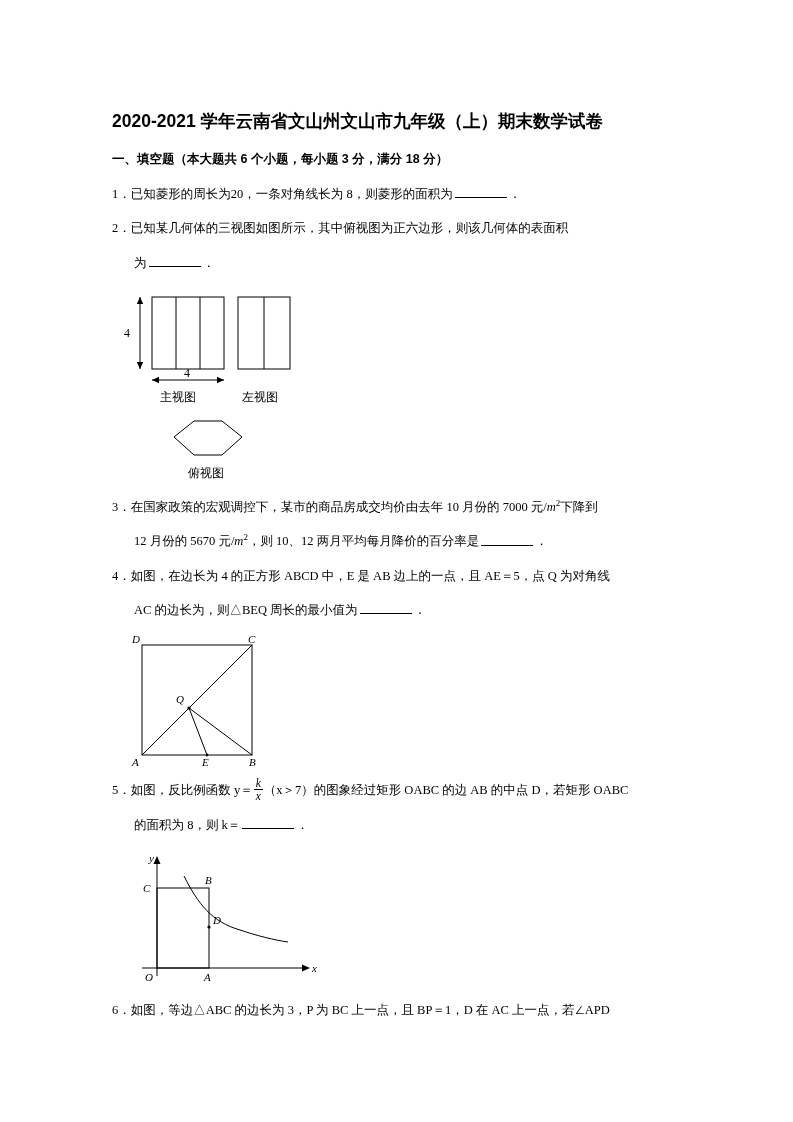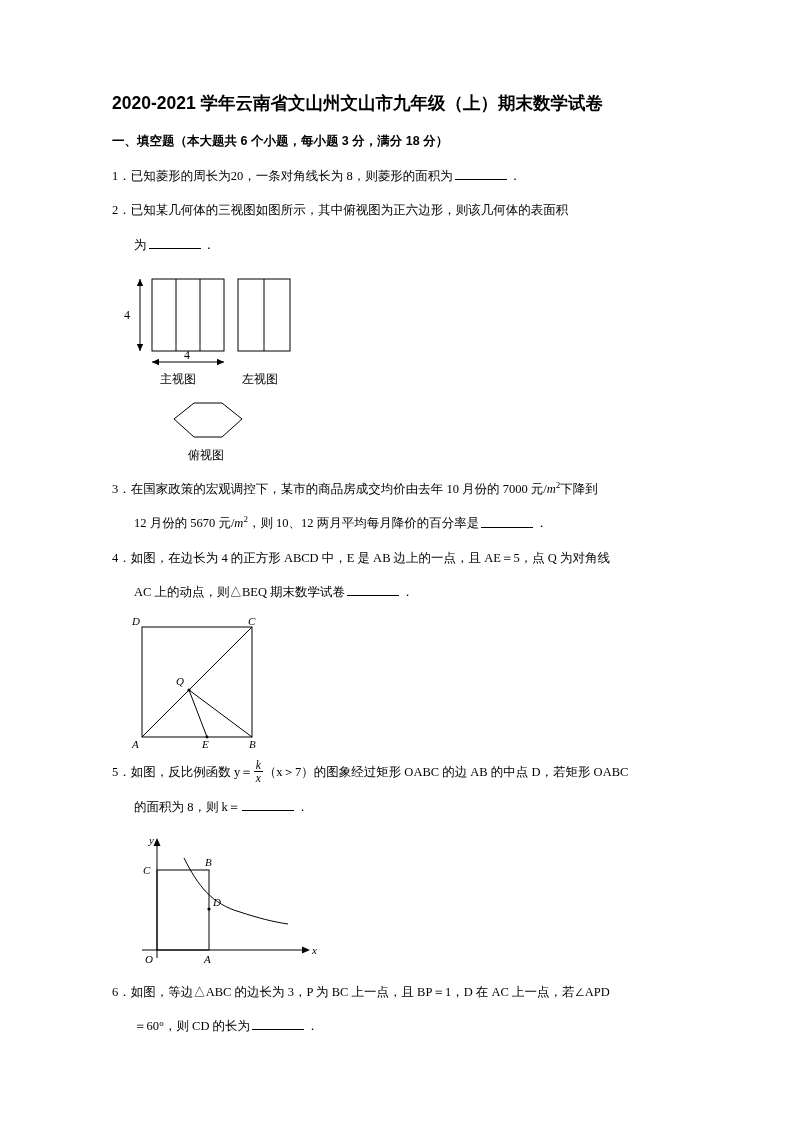--- a/index.html
+++ b/index.html
@@ -6,21 +6,21 @@
   body {
     width: 793px;
     height: 1122px;
     background: #ffffff;
     font-family: "Liberation Serif", serif;
     color: #000;
     position: relative;
   }
   .page {
     position: absolute;
-    left: 0; top: 0;
+    left: 0; top: 18px;
     width: 793px; height: 939px;
     padding: 0;
     box-sizing: border-box;
   }
   .content {
     position: absolute;
     left: 112px;
     top: 92px;
     width: 570px;
   }
@@ -129,21 +129,21 @@
       <span class="qnum">3．</span><span>在国家政策的宏观调控下，某市的商品房成交均价由去年 10 月份的 7000 元/</span><i class="m">m</i><sup>2</sup><span>下降到</span>
     </div>
     <div class="q indent">
       <span>12 月份的 5670 元/</span><i class="m">m</i><sup>2</sup><span>，则 10、12 两月平均每月降价的百分率是</span><span class="blank"></span><span>．</span>
     </div>
 
     <div class="q">
       <span class="qnum">4．</span><span>如图，在边长为 4 的正方形 ABCD 中，E 是 AB 边上的一点，且 AE＝5，点 Q 为对角线</span>
     </div>
     <div class="q indent">
-      <span>AC 上的动点，则△BEQ 期末数学试卷</span><span class="blank"></span><span>．</span>
+      <span>AC 的边长为，则△BEQ 周长的最小值为</span><span class="blank"></span><span>．</span>
     </div>
 
     <div class="figwrap">
       <svg width="300" height="135" viewBox="0 0 300 135">
 
         <rect x="30" y="12" width="110" height="110" fill="none" stroke="#000" stroke-width="1"></rect>
 
         <line x1="30" y1="122" x2="140" y2="12" stroke="#000" stroke-width="1"></line>
 
         <circle cx="77" cy="75" r="1.6" fill="#000"></circle>
@@ -190,18 +190,15 @@
         <text x="101" y="76" font-family="Liberation Serif, serif" font-size="11" font-style="italic">D</text>
         <text x="33" y="133" font-family="Liberation Serif, serif" font-size="11" font-style="italic">O</text>
         <text x="92" y="133" font-family="Liberation Serif, serif" font-size="11" font-style="italic">A</text>
         <text x="200" y="124" font-family="Liberation Serif, serif" font-size="11" font-style="italic">x</text>
       </svg>
     </div>
 
     <div class="q">
       <span class="qnum">6．</span><span>如图，等边△ABC 的边长为 3，P 为 BC 上一点，且 BP＝1，D 在 AC 上一点，若∠APD</span>
     </div>
-    <div class="q indent">
-      <span>＝60°，则 CD 的长为</span><span class="blank"></span><span>．</span>
-    </div>
 
   </div>
 </div>
 
 </body></html>

